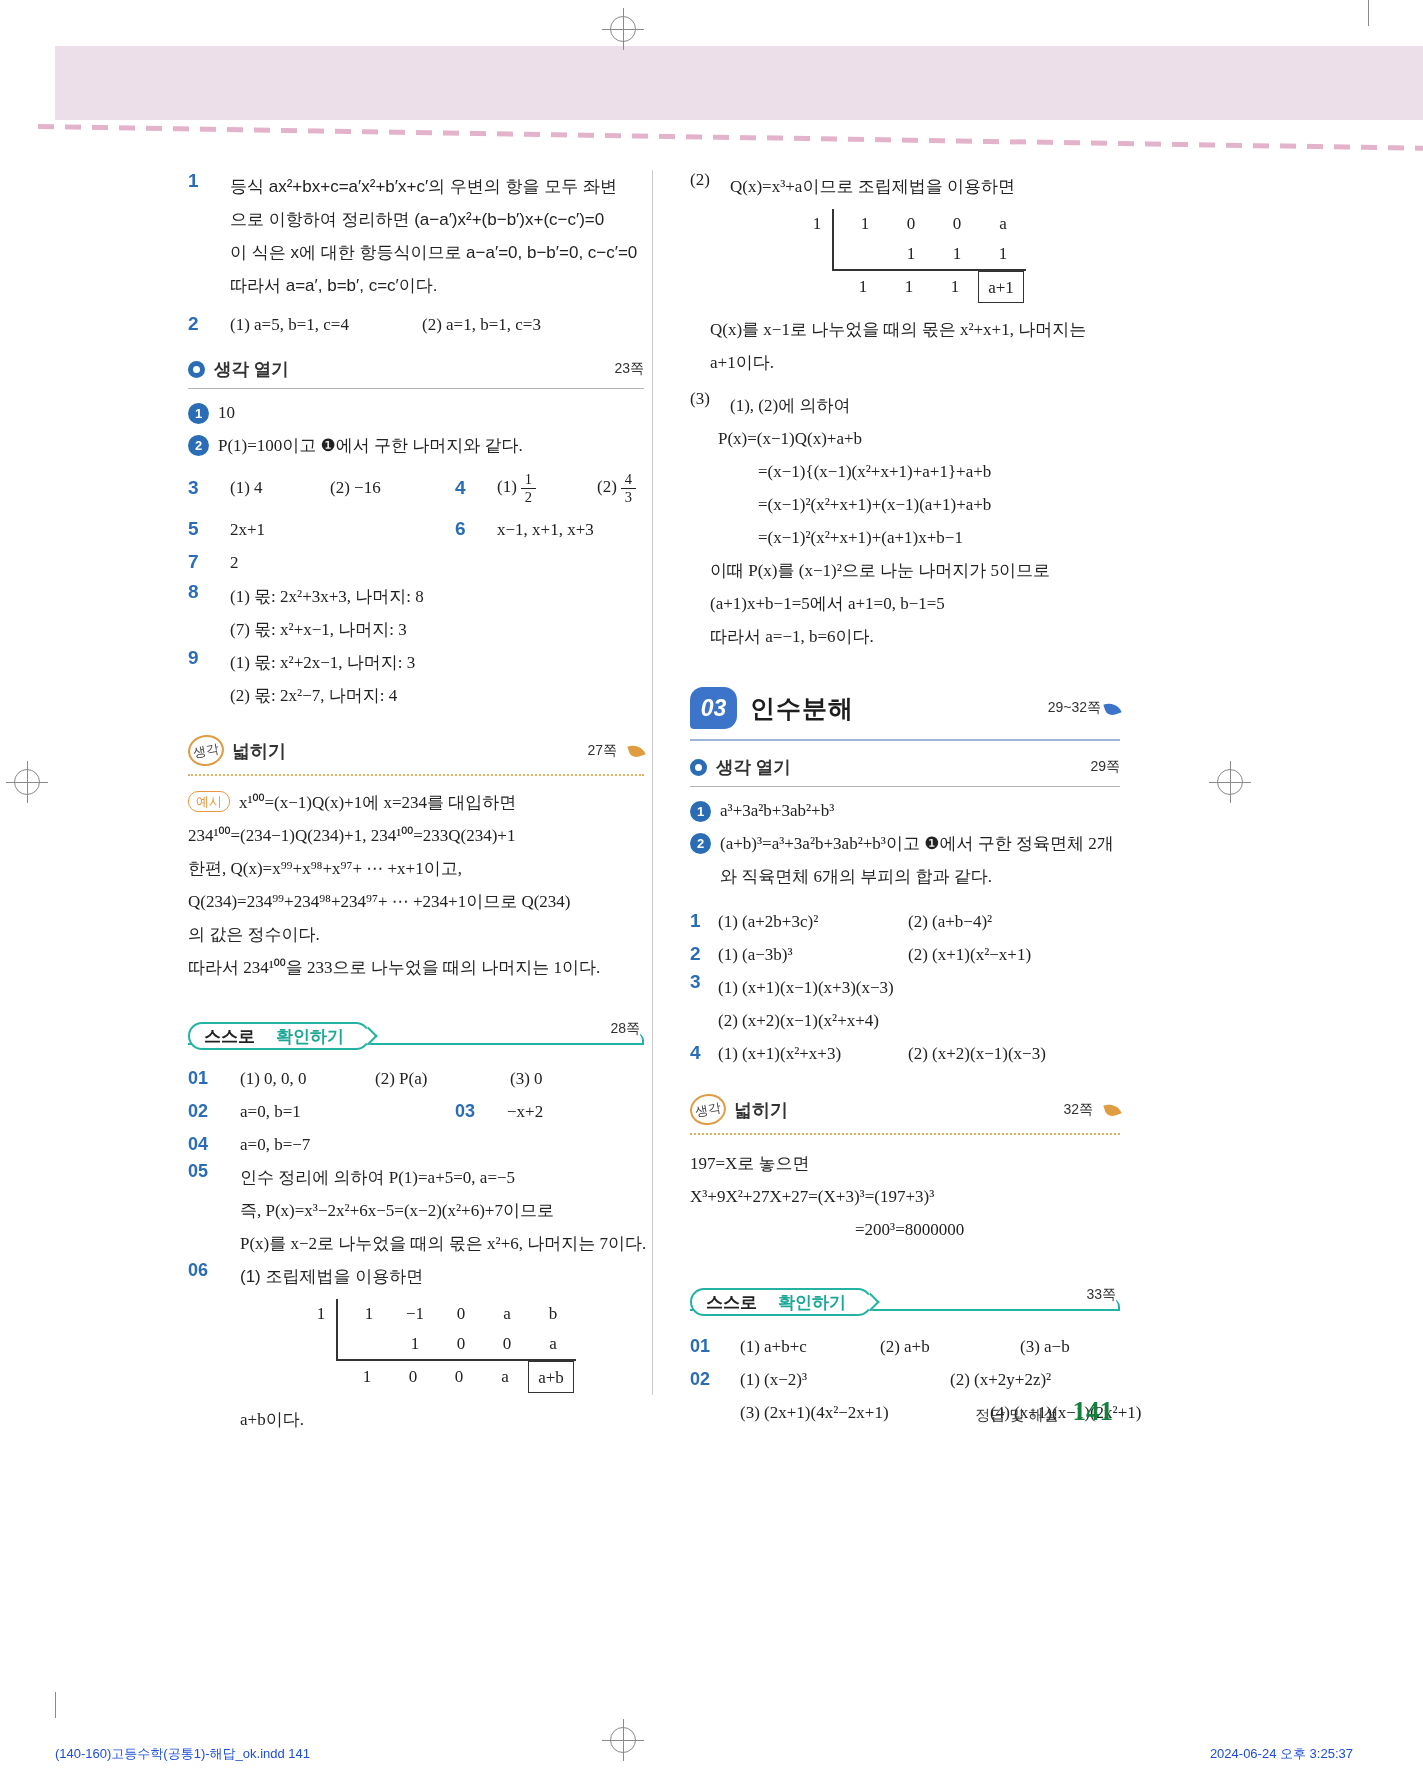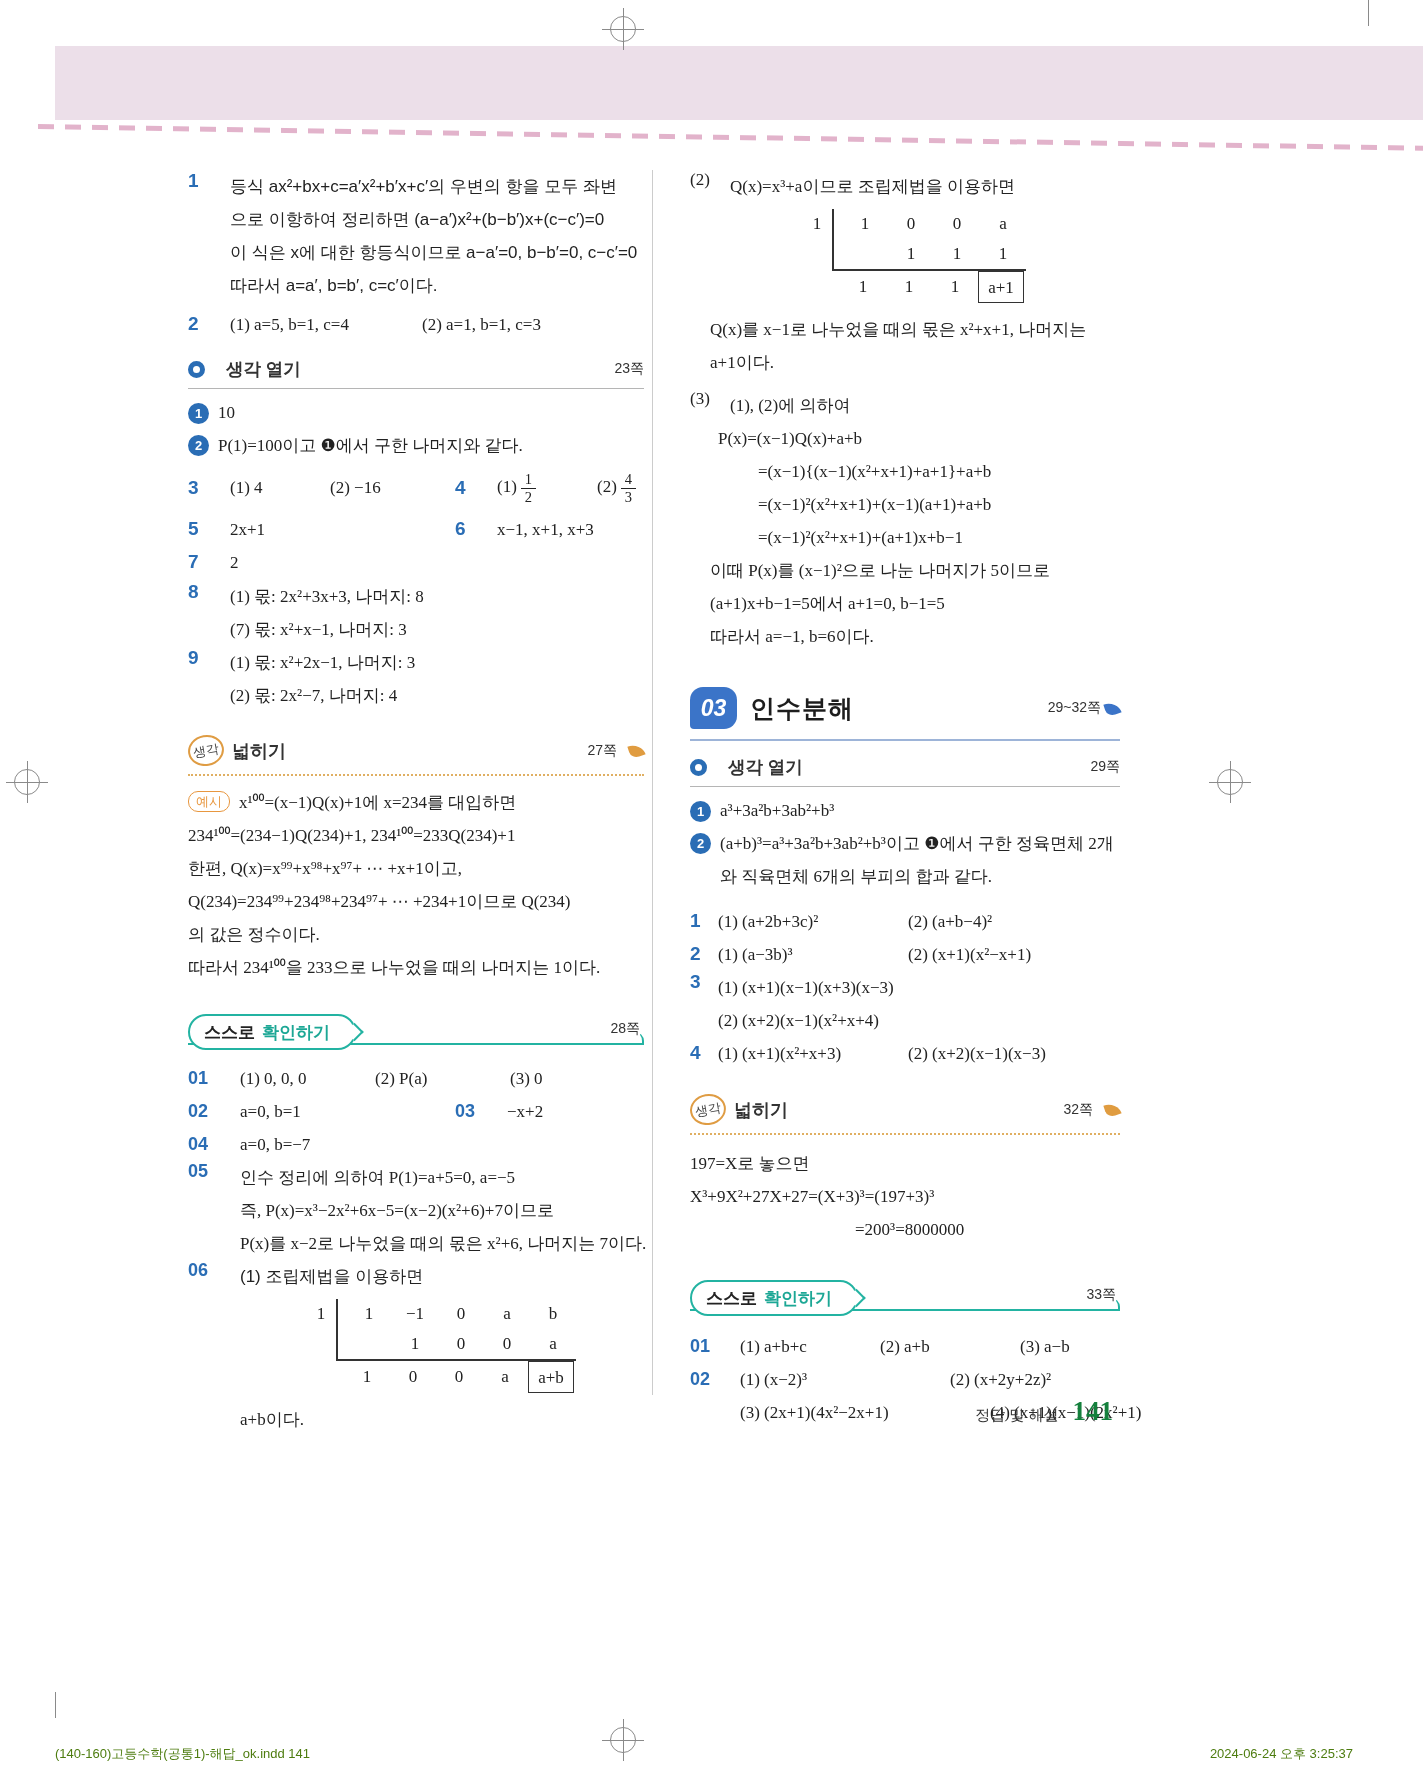--- a/index.html
+++ b/index.html
@@ -36,40 +36,40 @@
   .lblR { color:#2a6db5; font-weight:bold; font-size:18px; flex:0 0 50px; width:50px; }
 
   .flexrow { display:flex; align-items:flex-start; }
   .grid { display:grid; align-items:baseline; }
 
   .circ { display:inline-flex; width:21px; height:21px; border-radius:50%; background:#2a6db5; color:#fff;
           font-size:13px; font-weight:bold; align-items:center; justify-content:center; flex:0 0 21px; margin-right:9px; }
   .citem { display:flex; align-items:center; min-height:32px; }
 
   
-  .hdr-open { display:flex; align-items:center; gap:21px; border-bottom:1px solid #b5b5b5; padding-bottom:7px; }
+  .hdr-open { display:flex; align-items:center; gap:9px; border-bottom:1px solid #b5b5b5; padding-bottom:7px; }
   .open-icon { width:17px; height:17px; border:5px solid #2a6db5; border-radius:50%; background:#fff; }
   .hdr-title { font-weight:bold; font-size:17.5px; color:#333; }
   .hdr-page { margin-left:auto; font-size:14px; color:#333; }
 
   
   .hdr-wide { position:relative; display:flex; align-items:center; gap:8px; border-bottom:2px dotted #e0af62; padding-bottom:8px; }
   .wide-badge { display:inline-flex; width:36px; height:31px; border:2px solid #df9c43; border-radius:50%;
                 font-size:13px; align-items:center; justify-content:center; transform:rotate(-10deg); color:#444; background:#fff; }
   .hdr-title2 { font-weight:bold; font-size:18px; color:#333; }
   .swoosh { width:15px; height:13px; border-radius:0 100% 0 55%; transform:rotate(-18deg); margin-left:4px; }
   .swoosh.orange { background:#e09c40; }
   .swoosh.blue { background:#3b74c8; }
 
   
   .sc-wrap { position:relative; height:44px; }
   .sc-line { position:absolute; left:0; right:0; bottom:5px; height:2px; background:#23b3a2; }
   .sc-hook { position:absolute; right:0; bottom:5px; width:12px; height:13px; border-right:2px solid #23b3a2; border-top-right-radius:9px; }
-  .sc-box { position:absolute; left:0; bottom:0; height:36px; border:2px solid #23b3a2; border-radius:18px; background:#fff;
-            display:flex; align-items:center; padding:0 24px 0 14px; gap:7px; font-weight:bold; font-size:17px; }
+  .sc-box { position:absolute; left:0; bottom:0; height:28px; border:2px solid #23b3a2; border-radius:18px; background:#fff;
+            display:flex; align-items:center; padding:0 24px 0 14px; gap:21px; font-weight:bold; font-size:17px; }
   .sc-box::after { content:""; position:absolute; right:-7px; top:50%; width:11px; height:11px; background:#fff;
                    border-top:2px solid #23b3a2; border-right:2px solid #23b3a2; transform:translateY(-50%) rotate(45deg); }
   .sc-t2 { color:#1ca795; }
   .sc-page { position:absolute; right:4px; bottom:12px; font-size:14px; background:#fff; padding-left:8px; color:#333; }
 
   
   .chap { display:flex; align-items:center; gap:13px; padding-bottom:10px; border-bottom:2px solid #9db4d8; }
   .chap-badge { width:47px; height:42px; background:#3b74c8; color:#fff; border-radius:13px 13px 13px 4px;
                 display:flex; align-items:center; justify-content:center; font-size:23px; font-weight:bold; font-style:italic; }
   .chap-title { font-size:25px; font-weight:bold; color:#1d1d1d; letter-spacing:1px; }
@@ -90,21 +90,21 @@
   .sdt-top { border-left:2px solid #333; padding-left:8px; }
   .sdt-r { display:flex; height:30px; line-height:30px; }
   .sdt-bot { border-top:2px solid #333; padding-left:8px; display:flex; height:36px; line-height:32px; }
   .sdt .c { width:46px; text-align:center; }
   .sdt .box { border:1.6px solid #333; width:auto; min-width:46px; padding:0 5px; height:32px; }
 
   
   .pagefoot { position:absolute; top:1396px; right:310px; display:flex; align-items:baseline; gap:14px; }
   .pf-label { font-size:15px; color:#333; }
   .pf-num { font-size:27px; font-weight:bold; color:#15803d; font-family:"Liberation Serif",serif; }
-  .printfoot { position:absolute; top:1745px; font-size:13px; color:#4d7c0f; white-space:nowrap; }
+  .printfoot { position:absolute; top:1745px; font-size:13px; color:#1d4ed8; white-space:nowrap; }
 </style>
 </head>
 <body>
 
 <div class="page">
 
   <div class="band"></div>
   <div class="band-dash"></div>
 
   <div class="regmark" style="left:610px; top:16px;"></div>

